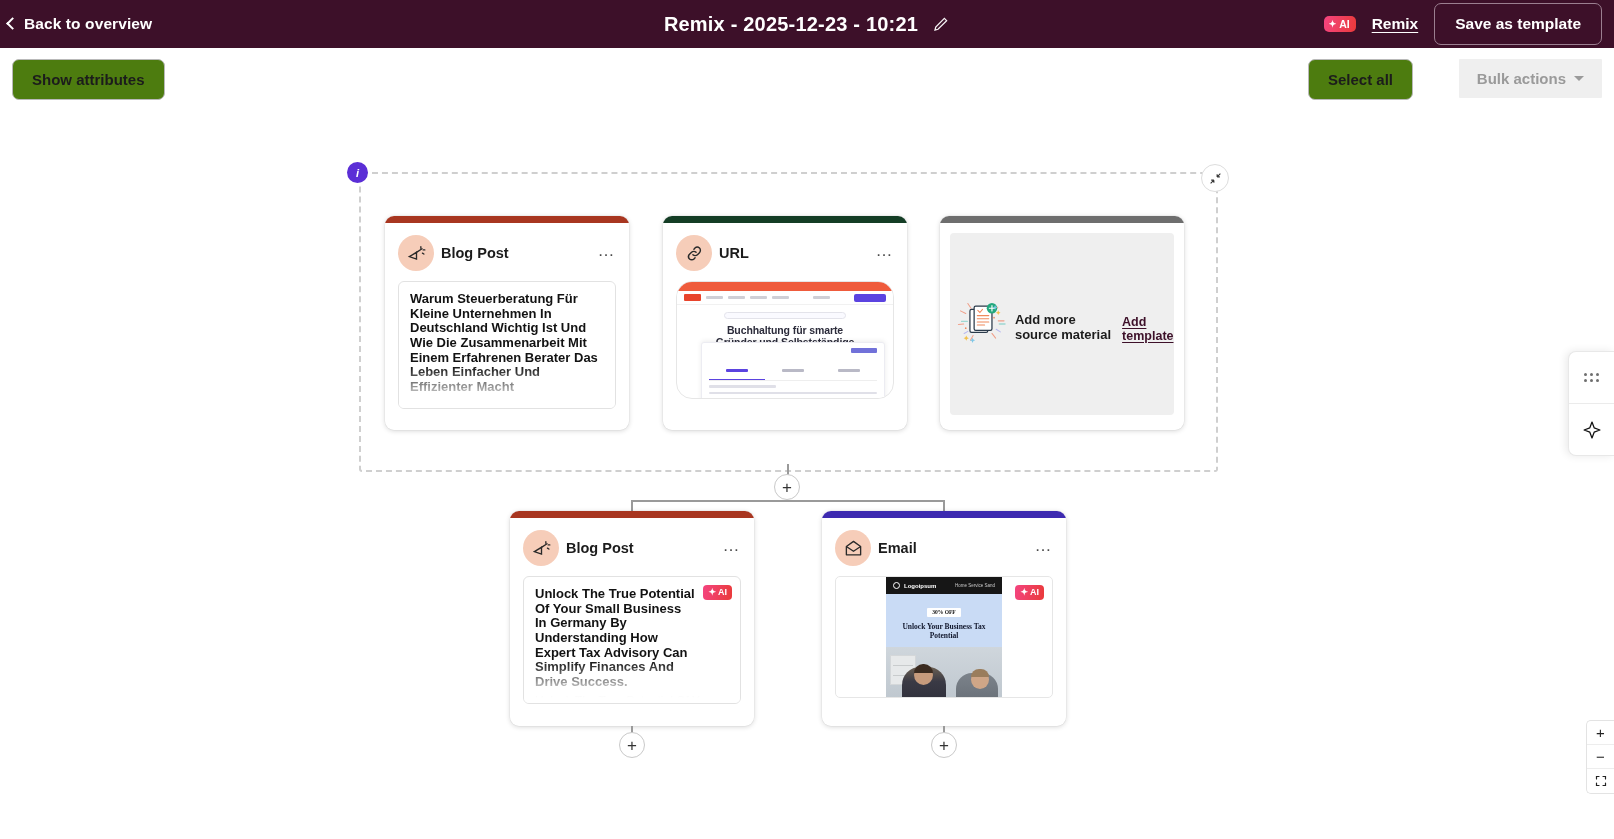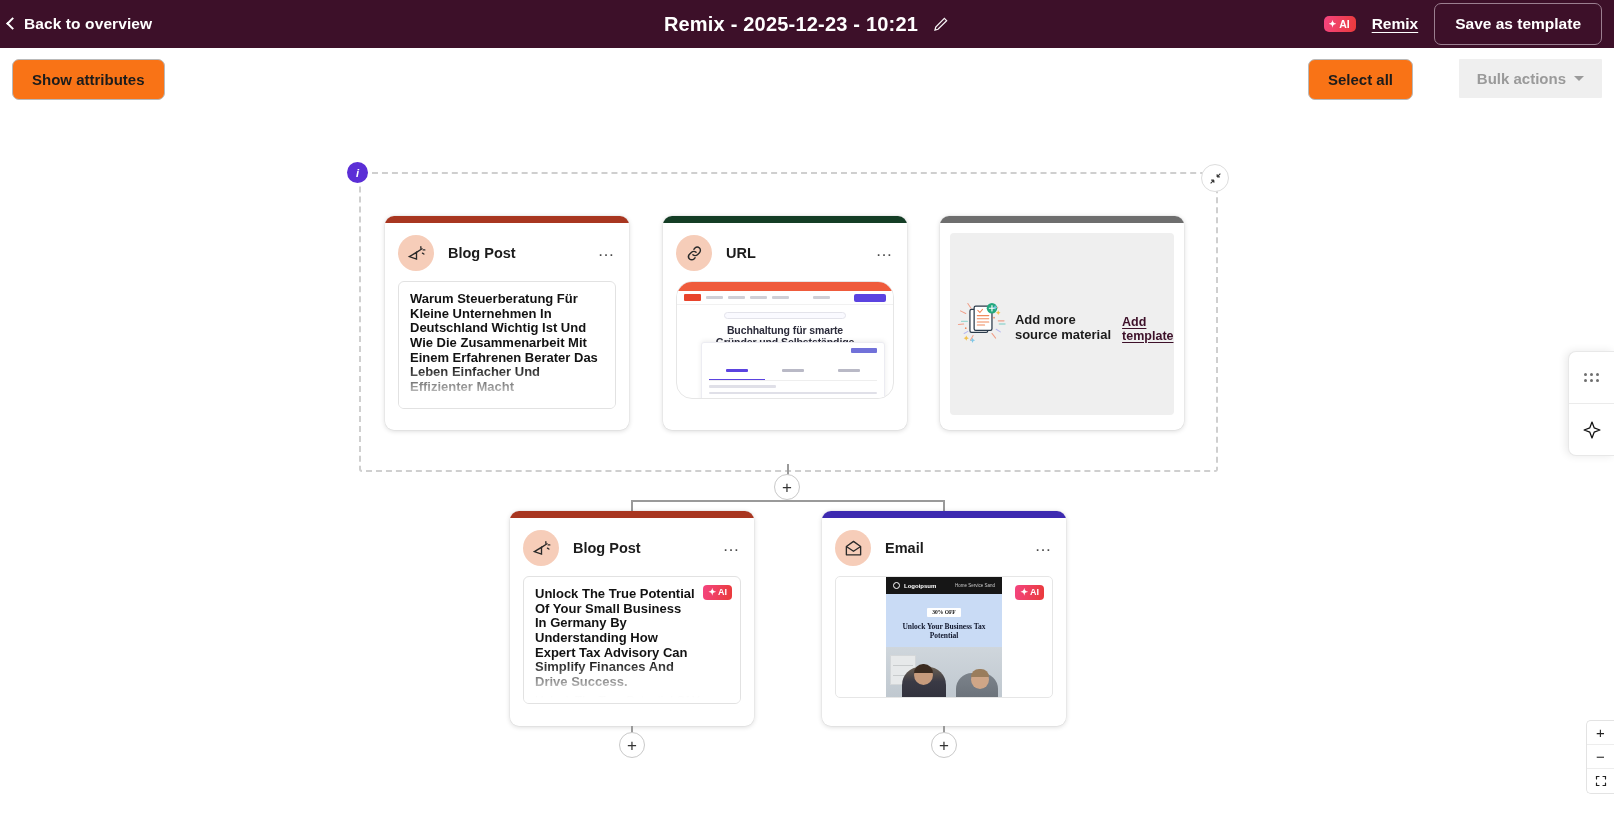--- a/index.html
+++ b/index.html
@@ -53,21 +53,21 @@
     font-family: "Liberation Sans", sans-serif;
   }
 
   
   .toolbar {
     position: absolute; top: 48px; left: 0; width: 1614px; height: 60px;
     background: #fff;
   }
   .btn-outline {
     position: absolute; border: 1px solid #b9b9b9; border-radius: 7px;
-    background: #f97316; color: #1c1c1c; font-size: 15px; font-weight: 700;
+    background: #4d7c0f; color: #1c1c1c; font-size: 15px; font-weight: 700;
     padding: 11px 19px; cursor: pointer;
     font-family: "Liberation Sans", sans-serif;
   }
   #show-attributes { left: 12px; top: 11px; }
   #select-all { right: 201px; top: 11px; }
   #bulk-actions {
     position: absolute; right: 12px; top: 11px;
     background: #efefef; border: none; border-radius: 1px;
     color: #9a9a9a; font-size: 15px; font-weight: 700;
     padding: 11px 18px; cursor: pointer;
@@ -100,21 +100,21 @@
     cursor: pointer; z-index: 4;
   }
 
   
   .card {
     position: absolute; background: #fff; border-radius: 9px;
     box-shadow: 0 1px 5px rgba(0,0,0,.16), 0 0 0 .5px rgba(0,0,0,.05);
     overflow: hidden;
   }
   .card-bar { height: 7px; width: 100%; }
-  .card-head { display: flex; align-items: center; gap: 14px; padding: 12px 13px 8px 13px; }
+  .card-head { display: flex; align-items: center; gap: 7px; padding: 12px 13px 8px 13px; }
   .card-icon {
     width: 36px; height: 36px; border-radius: 50%; background: #f6cdb9;
     display: flex; align-items: center; justify-content: center; flex: none;
   }
   .card-type { font-size: 14.5px; font-weight: 700; color: #1c1c1c; flex: 1; }
   .dots { color: #4a4a4a; font-size: 17px; letter-spacing: 1.5px; cursor: pointer;
     line-height: 1; padding-bottom: 5px; }
 
   .card-body {
     margin: 2px 13px 13px 13px; border: 1px solid #e2e2e2; border-radius: 6px;

